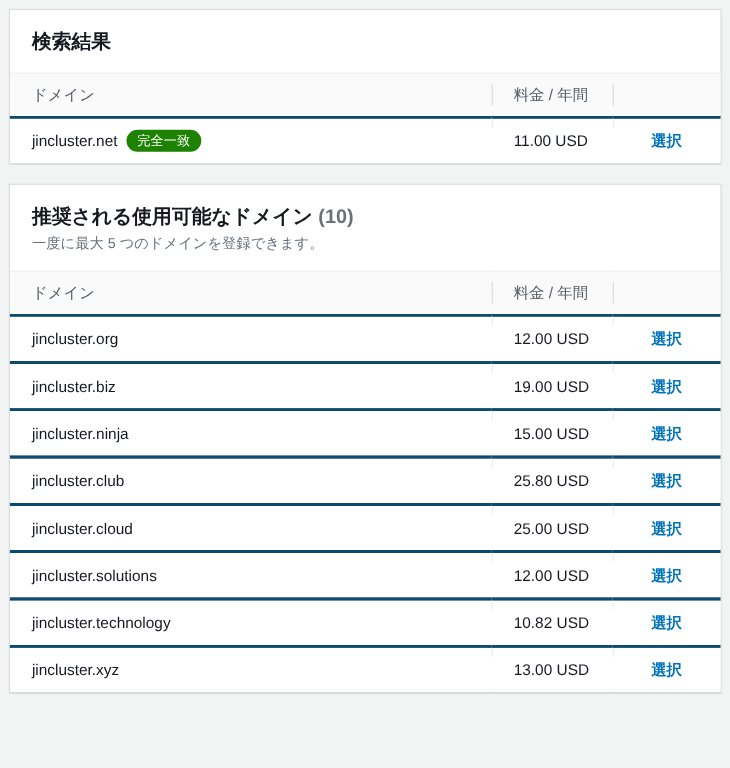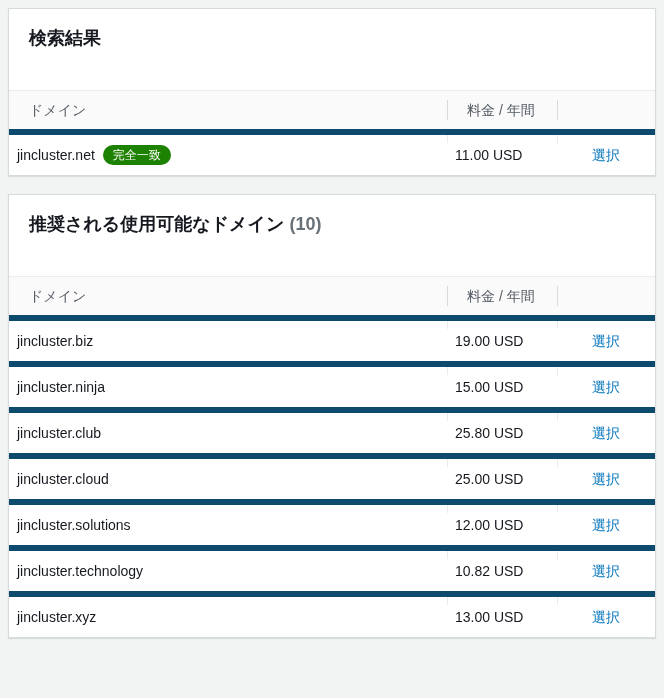--- a/index.html
+++ b/index.html
@@ -31,21 +31,20 @@
   .card-sub {
     margin-top: 3px;
     font-size: 13px;
     line-height: 18px;
     color: #687078;
   }
   table {
     width: 100%;
     border-collapse: collapse;
     table-layout: fixed;
-    margin-top: 24px;
   }
   col.col-domain { width: auto; }
   col.col-price  { width: 110px; }
   col.col-action { width: 98px; }
   thead th {
     background: #fafafa;
     border-top: 1px solid #eaeded;
     font-weight: 400;
     font-size: 14px;
     line-height: 20px;
@@ -57,22 +56,22 @@
   thead th:not(:first-child)::before {
     content: "";
     position: absolute;
     left: 0;
     top: 9px;
     height: 20px;
     width: 1px;
     background: #d5dbdb;
   }
   tbody td {
-    border-top: 6px solid #0c4a6e;
-    padding: 10px 8px;
+    border-top: 3px solid #0c4a6e;
+    padding: 10px 20px;
     font-size: 14px;
     line-height: 20px;
     color: #16191f;
     position: relative;
     background: #ffffff;
   }
   tbody td:not(:first-child)::before {
     content: "";
     position: absolute;
     left: 0;
@@ -89,21 +88,21 @@
     border-radius: 100px;
     padding: 2px 10px;
     font-size: 12px;
     line-height: 16px;
     margin-left: 8px;
     vertical-align: 1px;
     white-space: nowrap;
   }
   .select-link {
     color: #0073bb;
-    font-weight: 400;
+    font-weight: 700;
     font-size: 14px;
     text-decoration: none;
     cursor: pointer;
   }
 </style>
 </head>
 <body>
 
 <section class="card">
   <div class="card-header">
@@ -128,35 +127,41 @@
     <td class="cell-price"><span>11.00 USD</span></td>
     <td class="cell-action"><a class="select-link" href="#">選択</a></td>
   </tr>
 </tbody>
   </table>
 </section>
 
 <section class="card">
   <div class="card-header">
     <h2 class="card-title"><span>推奨される使用可能なドメイン</span> <span class="counter">(10)</span></h2>
+    <div class="card-sub">一度に最大 5 つのドメインを登録できます。</div>
   </div>
   <table>
     <colgroup>
       <col class="col-domain">
         <col class="col-price">
         <col class="col-action">
     </colgroup>
     <thead>
       <tr>
         <th>ドメイン</th>
         <th>料金 / 年間</th>
         <th></th>
       </tr>
     </thead>
     <tbody>
+  <tr>
+    <td class="cell-domain"><span>jincluster.org</span></td>
+    <td class="cell-price"><span>12.00 USD</span></td>
+    <td class="cell-action"><a class="select-link" href="#">選択</a></td>
+  </tr>
 
   <tr>
     <td class="cell-domain"><span>jincluster.biz</span></td>
     <td class="cell-price"><span>19.00 USD</span></td>
     <td class="cell-action"><a class="select-link" href="#">選択</a></td>
   </tr>
 
   <tr>
     <td class="cell-domain"><span>jincluster.ninja</span></td>
     <td class="cell-price"><span>15.00 USD</span></td>

